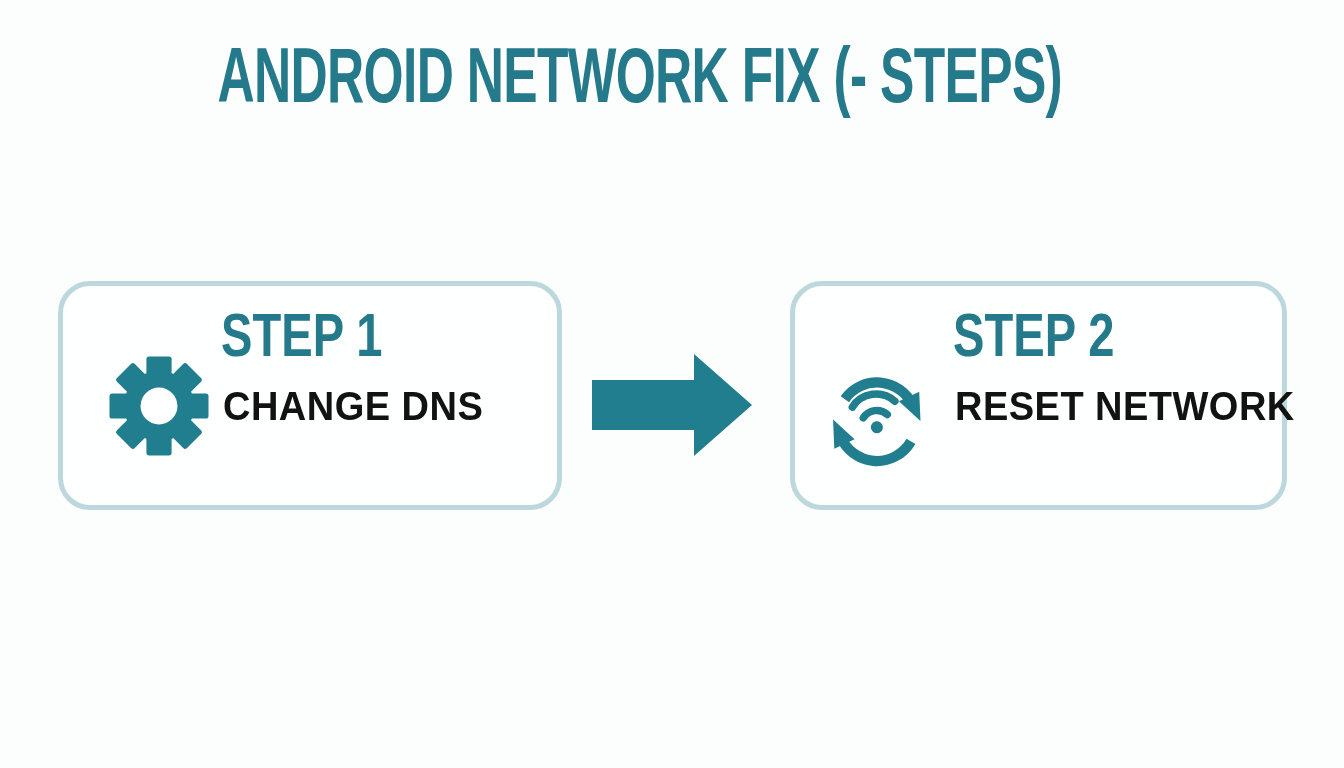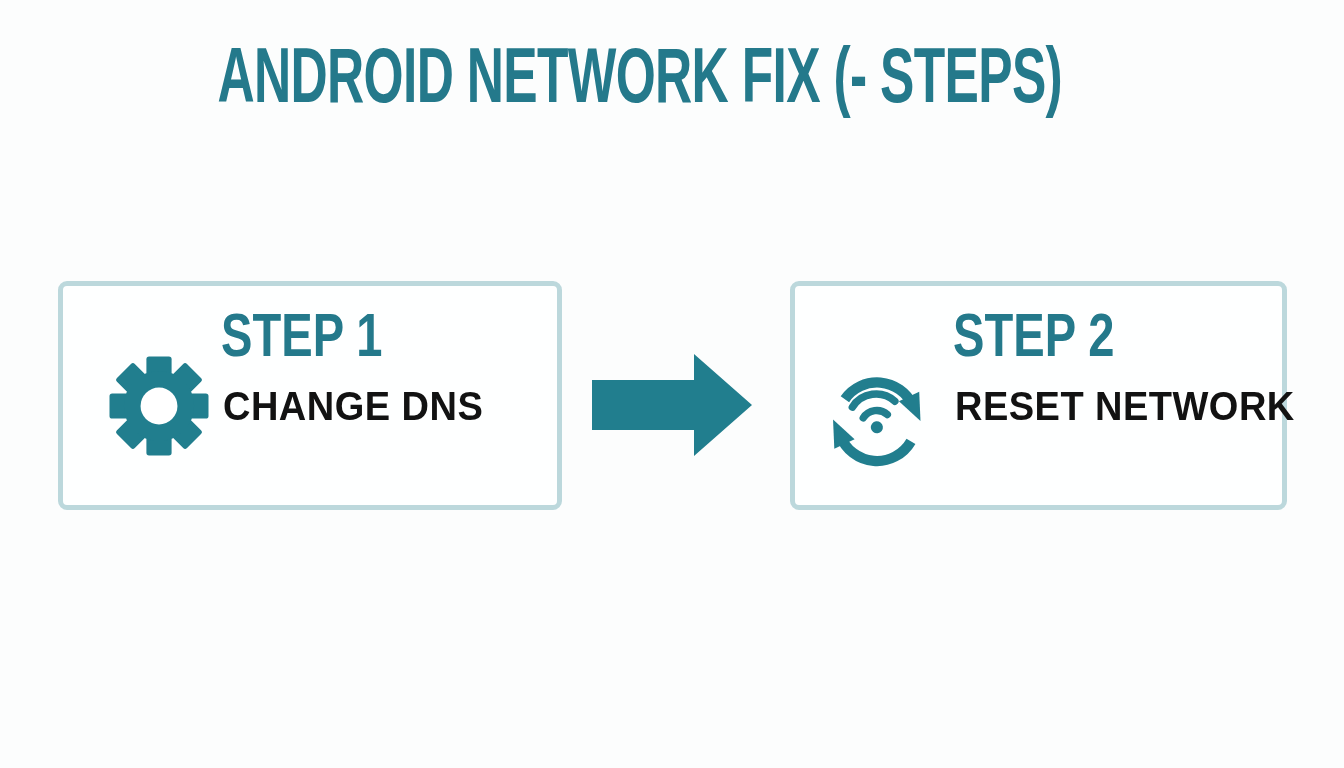--- a/index.html
+++ b/index.html
@@ -31,21 +31,21 @@
     white-space:nowrap;
     letter-spacing:-1px;
     transform:scaleX(0.66);
   }
   .card{
     position:absolute;
     top:281px;
     height:229px;
     background:var(--card-bg);
     border:5px solid var(--card-border);
-    border-radius:9px;
+    border-radius:32px;
   }
   .card-1{left:58px;width:504px;}
   .card-2{left:790px;width:497px;}
   .icon{position:absolute;display:block;}
   .card-1 .icon{left:42px;top:66px;width:108px;height:108px;}
   .card-2 .icon{left:26px;top:76px;width:112px;height:112px;}
   .step-heading{
     position:absolute;
     left:158px;top:18px;
     font-size:62px;

